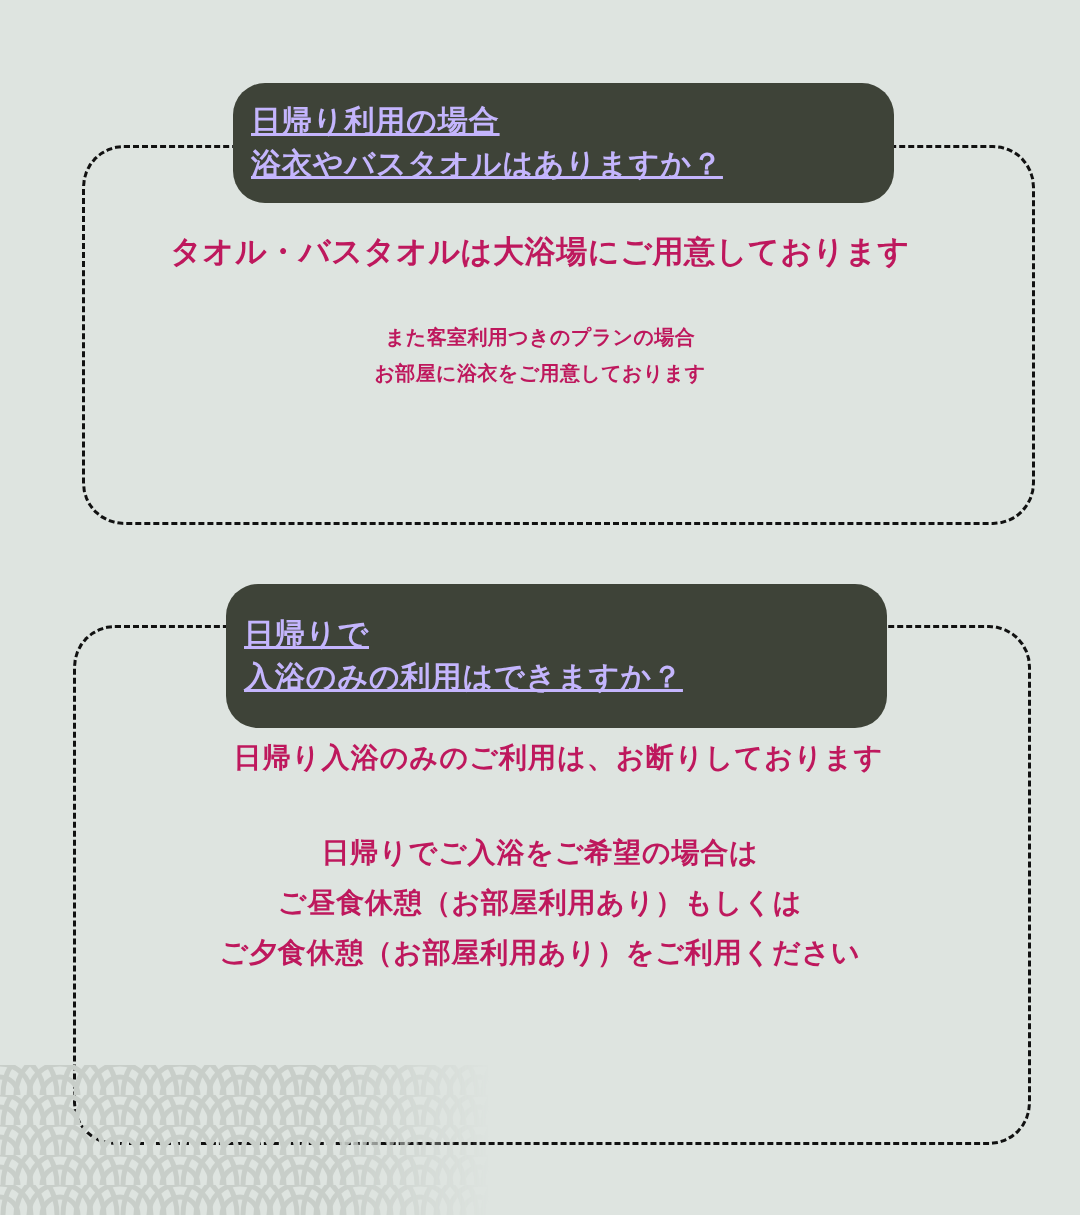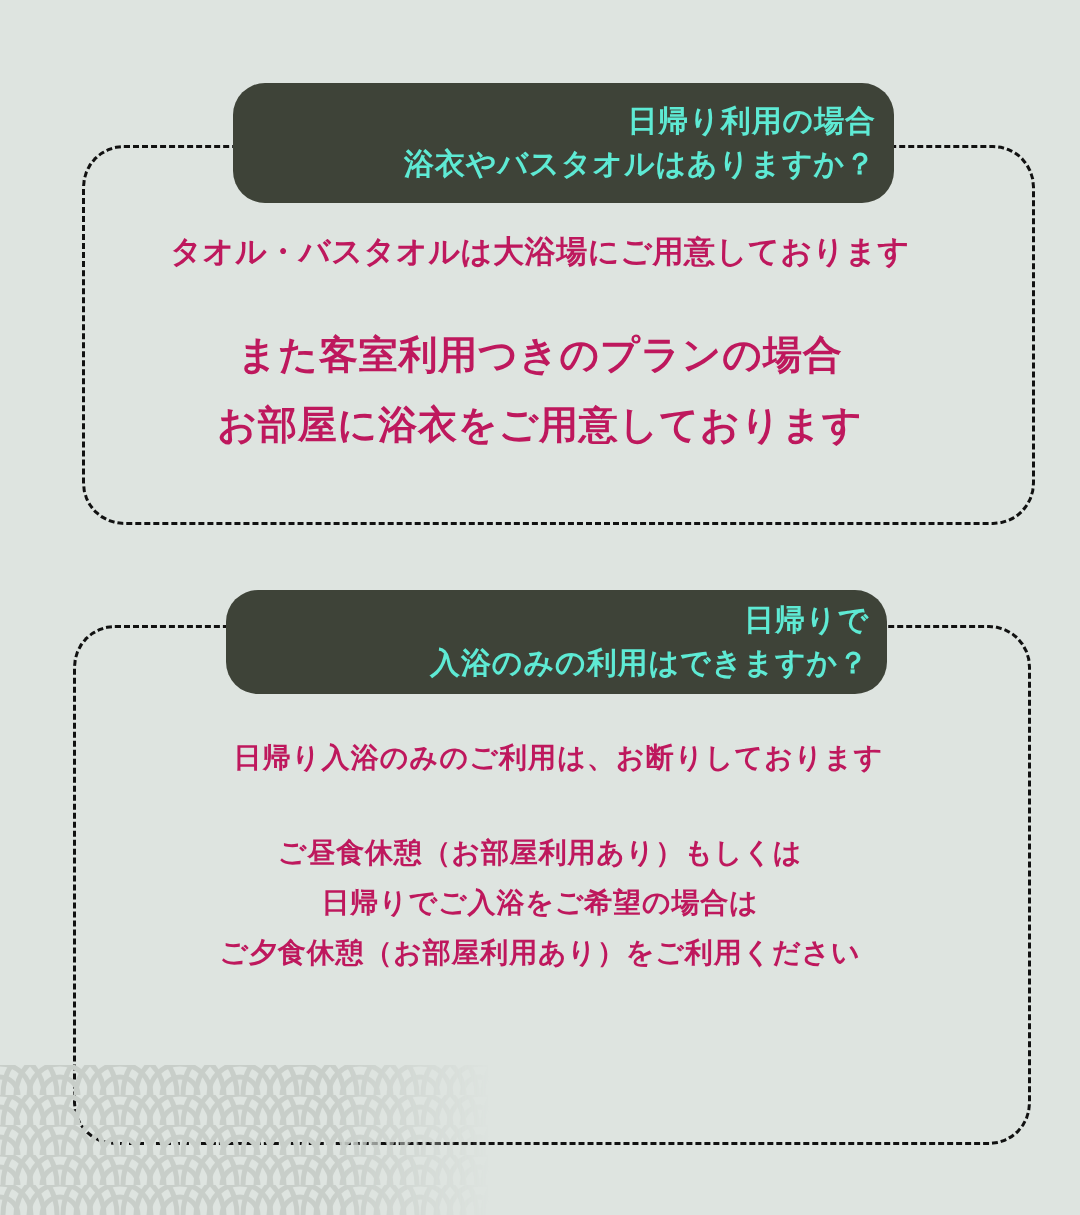--- a/index.html
+++ b/index.html
@@ -51,27 +51,28 @@
     box-sizing: border-box;
     border: 3px dashed #111111;
     border-radius: 42px;
     background: transparent;
   }
   .faq-header {
     position: absolute;
     box-sizing: border-box;
     background: #3e4338;
     border-radius: 32px;
-    color: #5eead4;
+    color: #c4b5fd;
     display: flex;
     flex-direction: column;
-    align-items: flex-end;
+    align-items: flex-start;
     justify-content: center;
     z-index: 3;
     padding: 0 18px;
+    text-decoration: underline;
   }
   .faq-header .hline {
     font-size: 30px;
     font-weight: bold;
     line-height: 1.42;
     letter-spacing: 0.03em;
     white-space: nowrap;
     text-align: center;
   }
 
@@ -93,26 +94,26 @@
     white-space: nowrap;
   }
 
   
   #block1 { left: 0; top: 0; width: 1080px; height: 560px; }
   #block1 .faq-body { left: 82px; right: 45px; top: 145px; height: 380px; }
   #block1 .faq-header { left: 233px; top: 83px; width: 661px; height: 120px; }
   #block1 .faq-content { top: 232px; }
   #block1 .p1 .tline { font-size: 31px; line-height: 1.3; letter-spacing: 0.02em; }
   #block1 .p2 { margin-top: 48px; }
-  #block1 .p2 .tline { font-size: 39px; line-height: 1.78; letter-spacing: 0.02em; }
+  #block1 .p2 .tline { font-size: 20px; line-height: 1.78; letter-spacing: 0.02em; }
 
   
   #block2 { left: 0; top: 560px; width: 1080px; height: 655px; }
   #block2 .faq-body { left: 73px; right: 49px; top: 65px; height: 520px; }
-  #block2 .faq-header { left: 226px; top: 30px; width: 661px; height: 104px; }
+  #block2 .faq-header { left: 226px; top: 24px; width: 661px; height: 144px; }
   #block2 .faq-content { top: 180px; }
   #block2 .p1 .tline { font-size: 28px; line-height: 1.3; letter-spacing: 0.04em; padding-left: 37px; }
   #block2 .p2 { margin-top: 52px; }
   #block2 .p2 .tline { font-size: 28px; line-height: 1.78; letter-spacing: 0.03em; }
   #block2 .p3 { margin-top: 50px; }
   #block2 .p3 .tline { font-size: 28px; line-height: 1.78; letter-spacing: 0.03em; }
 </style>
 </head>
 <body>
 
@@ -145,22 +146,22 @@
     <div class="faq-header">
       <span class="hline">日帰りで</span>
       <span class="hline">入浴のみの利用はできますか？</span>
     </div>
 
     <div class="faq-content">
       <p class="para p1">
         <span class="tline">日帰り入浴のみのご利用は、お断りしております</span>
       </p>
       <p class="para p2">
+        <span class="tline">日帰りでご入浴をご希望の場合は</span>
         <span class="tline">ご昼食休憩（お部屋利用あり）もしくは</span>
-        <span class="tline">日帰りでご入浴をご希望の場合は</span>
         <span class="tline">ご夕食休憩（お部屋利用あり）をご利用ください</span>
       </p>
       <p class="para p3">
       </p>
     </div>
   </section>
 
   <div class="wave-deco">
     <svg width="500" height="150" viewBox="0 0 500 150" xmlns="http://www.w3.org/2000/svg">
       <defs>

